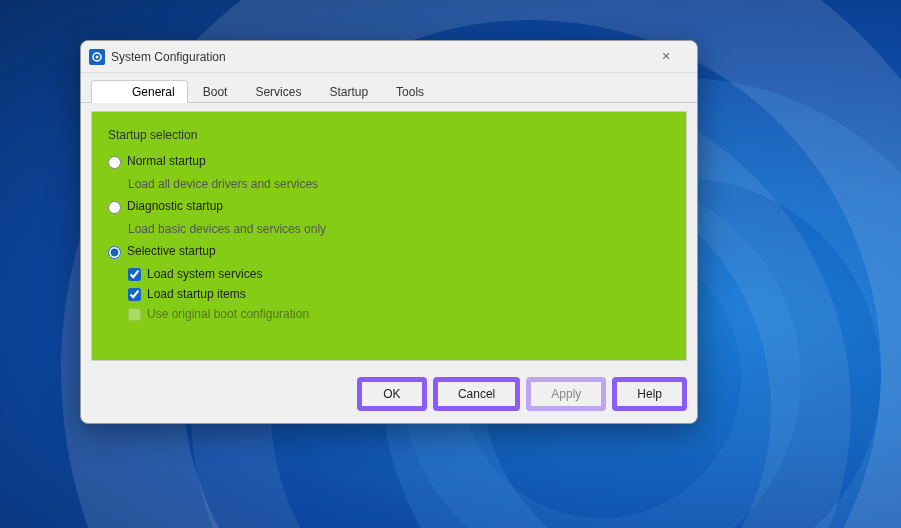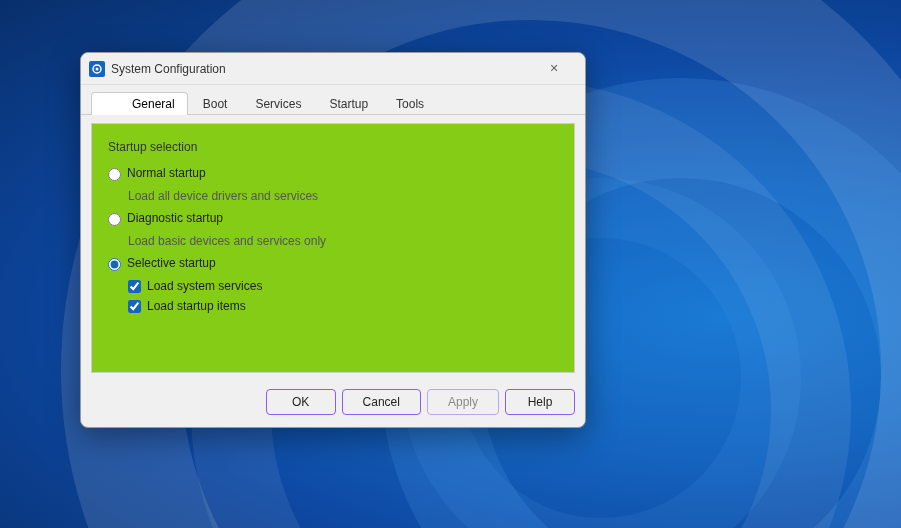--- a/index.html
+++ b/index.html
@@ -62,22 +62,22 @@
       border-radius: 50%;
       border: 60px solid rgba(100,180,255,0.1);
       right: 100px;
       bottom: -50px;
     }
 
     
     .dialog {
       position: absolute;
       left: 80px;
-      top: 52px;
-      width: 506px;
+      top: 40px;
+      width: 618px;
       background: #f0f0f0;
       border: 1px solid #999;
       border-radius: 8px;
       box-shadow: 0 8px 32px rgba(0,0,0,0.4);
       overflow: hidden;
     }
 
     
     .titlebar {
       background: #f0f0f0;
@@ -223,21 +223,21 @@
     .footer {
       display: flex;
       justify-content: flex-end;
       padding: 8px 10px 12px;
       gap: 6px;
     }
 
     .btn {
       padding: 5px 20px;
       font-size: 12px;
-      border: 1px solid #8b5cf6;
+      border: 5px solid #8b5cf6;
       background: #f0f0f0;
       border-radius: 4px;
       cursor: pointer;
       color: #222;
       min-width: 70px;
     }
 
     .btn.disabled {
       opacity: 0.5;
       cursor: default;
@@ -294,20 +294,24 @@
 
     <div class="selective-options">
       <div class="checkbox-item">
         <input type="checkbox" id="load_system" checked="" style="">
         <label for="load_system" class="checkbox-label">Load system services</label>
       </div>
       <div class="checkbox-item">
         <input type="checkbox" id="load_startup" checked="" style="">
         <label for="load_startup" class="checkbox-label">Load startup items</label>
       </div>
+      <div class="checkbox-item disabled">
+        <input type="checkbox" id="original_boot" disabled="" style="">
+        <label for="original_boot" class="checkbox-label">Use original boot configuration</label>
+      </div>
     </div>
   </div>
 
   <div class="footer">
     <button class="btn">OK</button>
     <button class="btn">Cancel</button>
     <button class="btn disabled">Apply</button>
     <button class="btn">Help</button>
   </div>
 </div>

